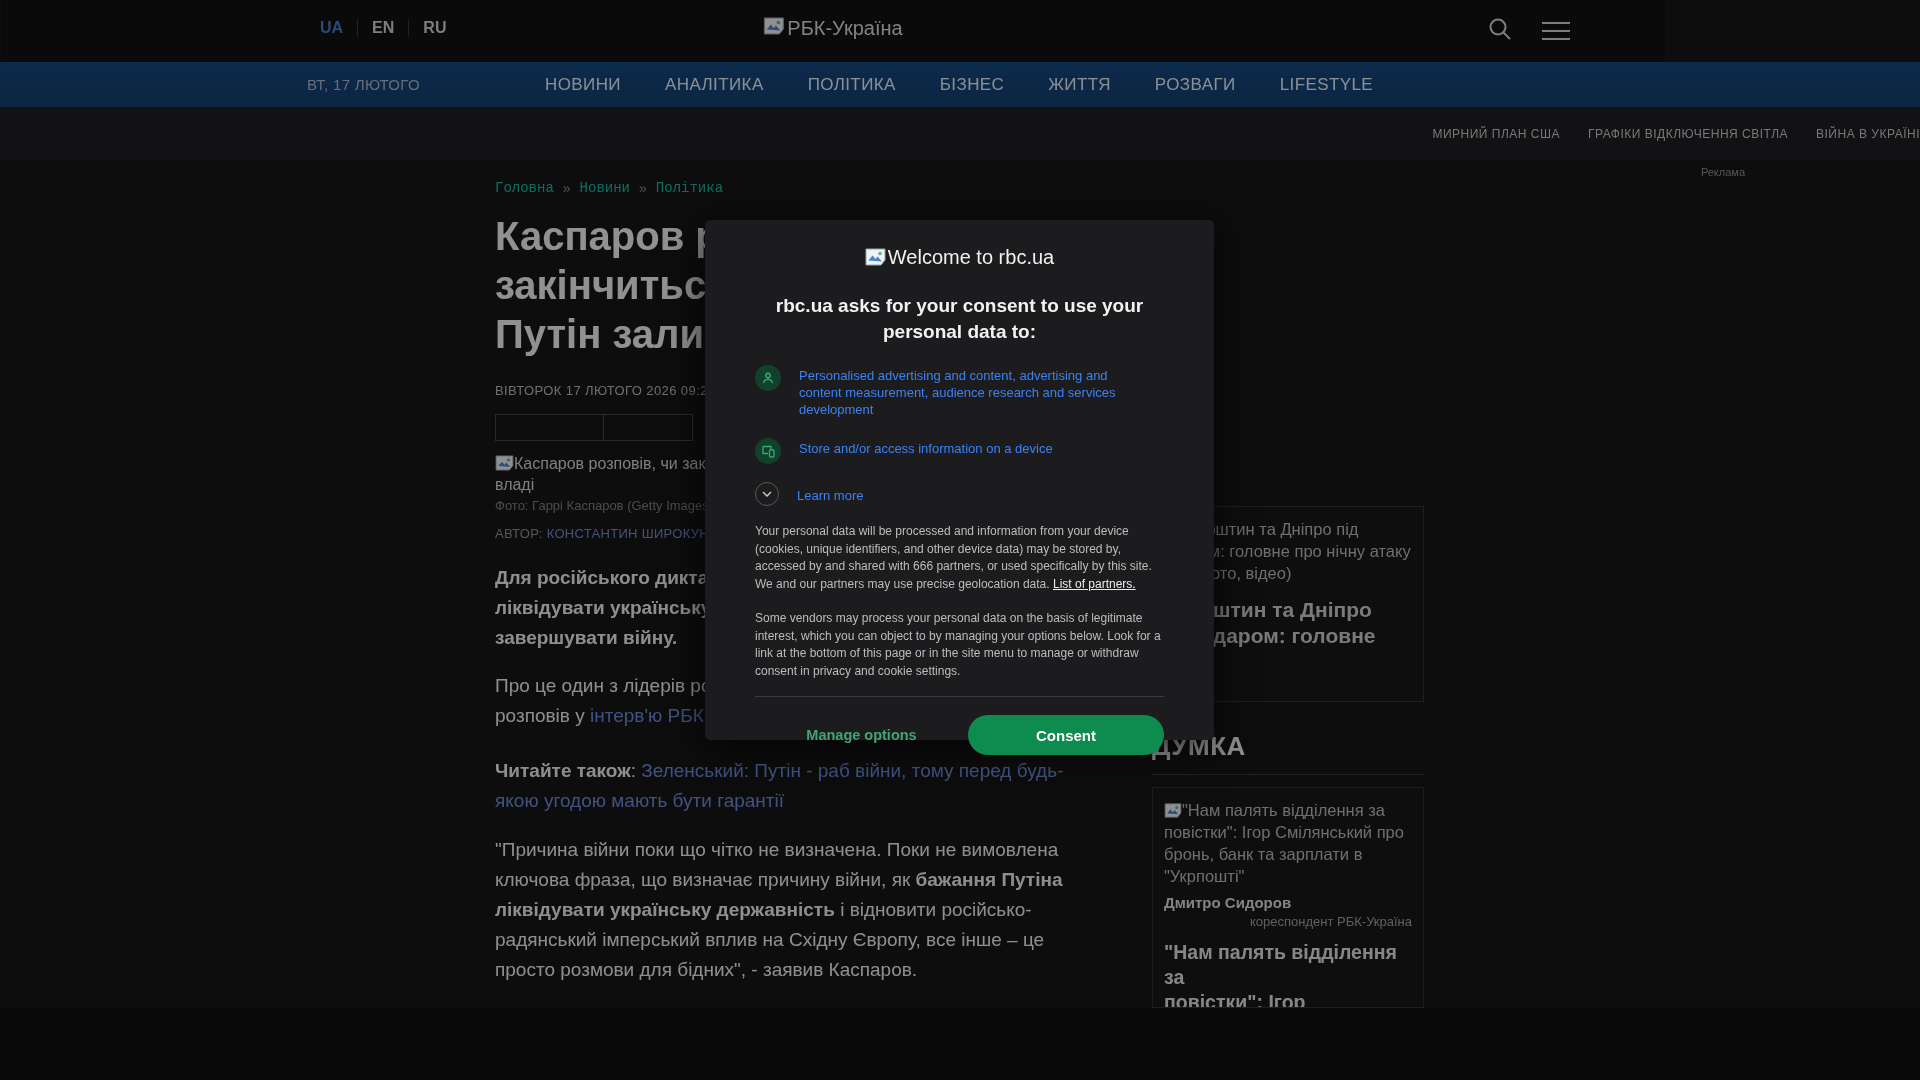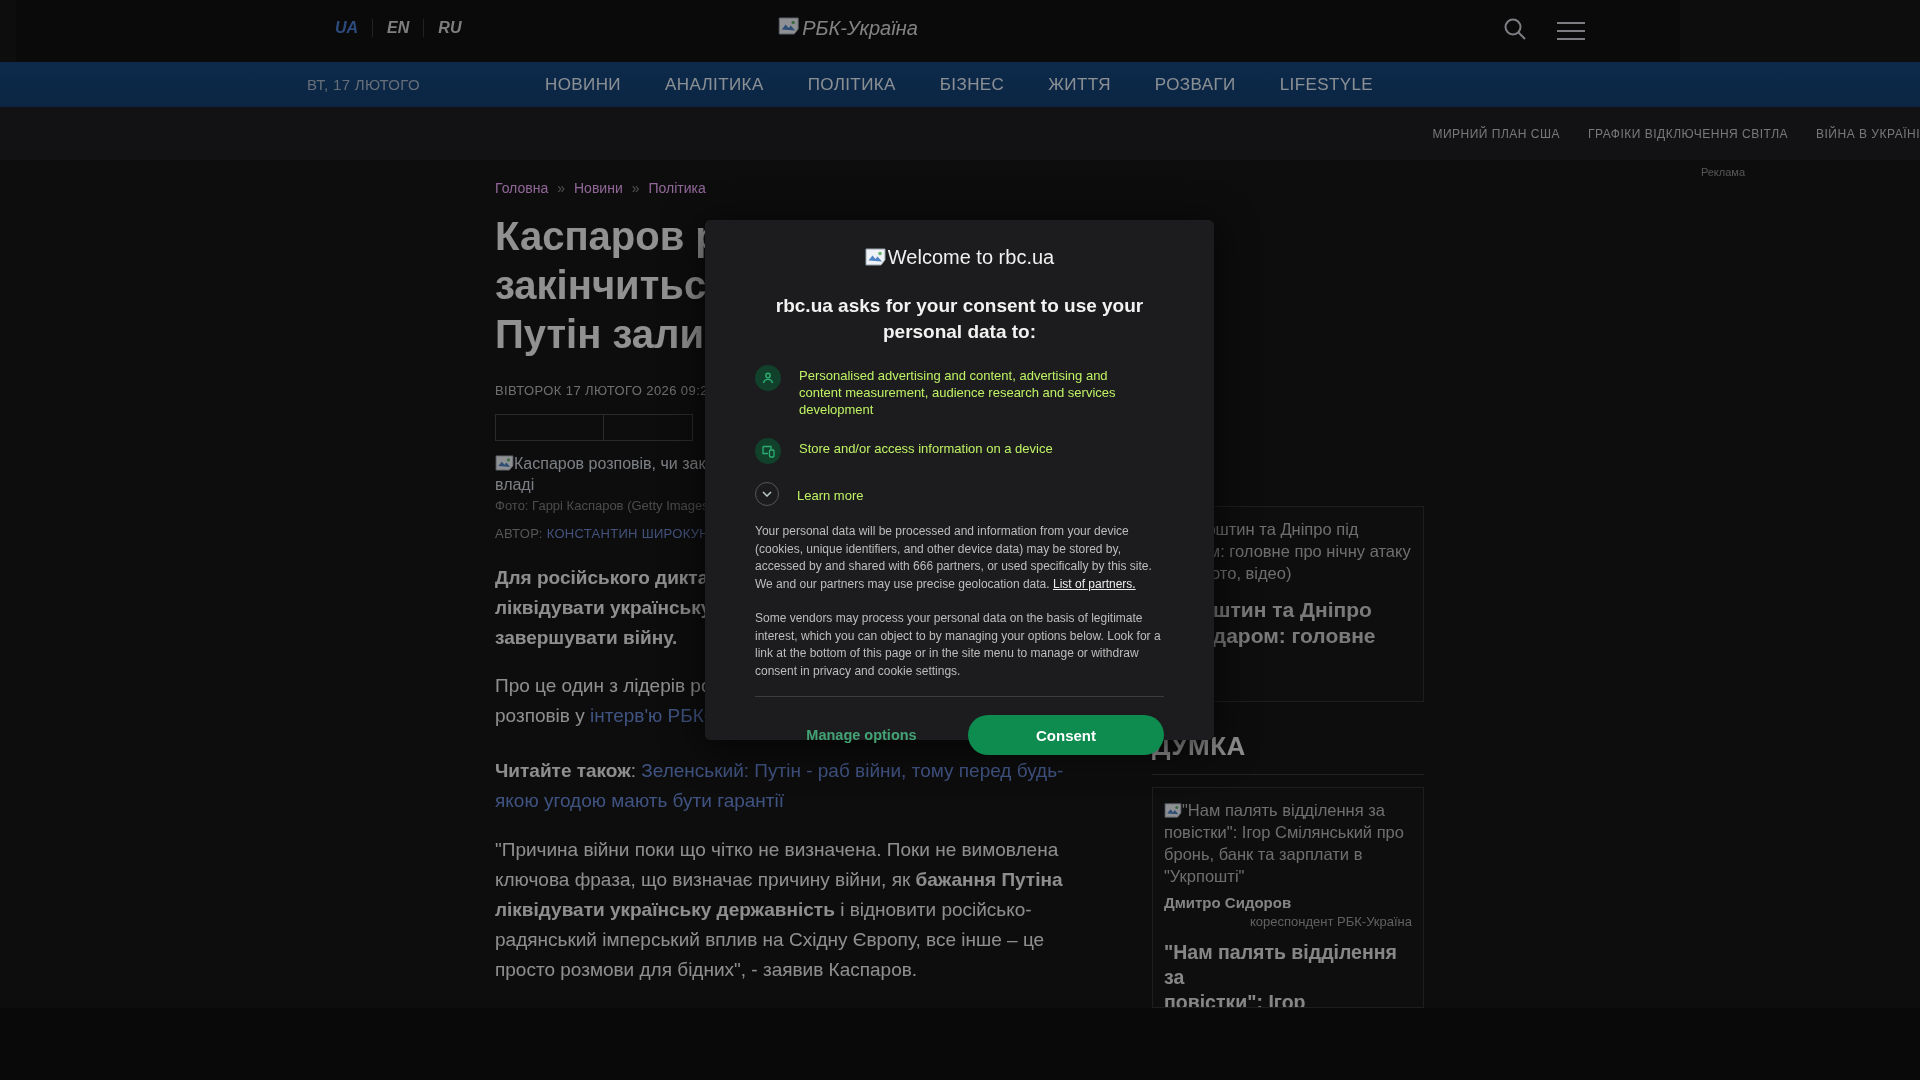--- a/index.html
+++ b/index.html
@@ -3,21 +3,21 @@
 <meta charset="utf-8">
 <style>
   * { margin:0; padding:0; box-sizing:border-box; }
   html,body { background:#000; }
   .page {
     position:relative; width:1920px; height:1080px; overflow:hidden;
     background:#161616;
     font-family:"Liberation Sans","DejaVu Sans",sans-serif;
   }
   
-  .topbar { position:absolute; left:16px; top:0; width:1664px; height:62px; background:#111113;font-style:italic; }
+  .topbar { position:absolute; left:1px; top:0; width:1664px; height:62px; background:#111113; }
   .langs { position:absolute; left:305px; top:19px; display:flex; align-items:center; font-size:16px; font-weight:bold; }
   .lang { padding:0 14px; color:#d2d2d2; cursor:pointer; }
   .lang.active { color:#4b7cd0; }
   .lang-sep { width:1px; height:18px; background:#3a3a3c; }
   .logo { position:absolute; left:50%; top:17px; transform:translateX(-50%); display:flex; align-items:flex-end; gap:3px; color:#d9d9d9; font-size:20px; }
   .icon-btn { position:absolute; top:14px; width:34px; height:34px; display:flex; align-items:center; justify-content:center; cursor:pointer; }
   .search-btn { left:1482px; }
   .burger-btn { left:1538px; }
   .burger-lines { display:flex; flex-direction:column; gap:6px; }
   .burger-lines i { display:block; width:28px; height:2px; background:#cfd3d8; }
@@ -28,21 +28,21 @@
   .nav-items { position:absolute; left:545px; display:flex; gap:44px; }
   .nav-item { color:#e7eef6; font-size:17px; letter-spacing:.4px; cursor:pointer; }
   
   .subnav { position:absolute; left:0; top:107px; width:1920px; height:53px; background:#1e1e22;
     display:flex; align-items:center; justify-content:flex-end; gap:28px; }
   .subnav-item { color:#c6c6c6; font-size:12px; letter-spacing:.5px; cursor:pointer; }
   
   .ad-label { position:absolute; left:1445px; top:166px; width:300px; text-align:right; font-size:11px; color:#8f8f8f; }
   .article { position:absolute; left:495px; top:180px; width:578px; }
   .breadcrumb { display:flex; gap:9px; font-size:14px; color:#8a8a8a; }
-  .crumb { color:#f0abfc; cursor:pointer; }
+  .crumb { color:#14b8a6; cursor:pointer;font-family:Liberation Mono, monospace; }
   .page-title { margin-top:16px; font-size:40px; line-height:49px; font-weight:bold; color:#f2f2f2; white-space:pre-line; }
   .article-date { margin-top:24px; font-size:13px; color:#b9b9b9; letter-spacing:.4px; }
   .share-row { margin-top:16px; display:flex; }
   .share-cell { height:27px; border:1px solid #474747; }
   .share-cell:first-child { width:108px; border-right:none; }
   .share-cell:last-child { width:90px; }
   .img-alt { margin-top:12px; font-size:16px; line-height:21px; color:#cfd4da; white-space:pre-line; }
   .photo-credit { margin-top:3px; font-size:13px; color:#7f7f7f; }
   .author-line { margin-top:13px; font-size:13px; letter-spacing:.3px; }
   .author-label { color:#909090; }
@@ -68,21 +68,21 @@
   .footer { position:absolute; left:0; top:1008px; width:1920px; height:72px; background:#0f0f0f; z-index:3; }
   
   .dim { position:absolute; left:0; top:0; width:1920px; height:1080px; background:rgba(0,0,0,.4); z-index:5; }
   
   .modal { position:absolute; left:705px; top:220px; width:509px; height:520px; background:#1c1c1e;
     border-radius:5px; box-shadow:0 6px 40px rgba(0,0,0,.75); z-index:10; padding:0 50px; color:#e8e8e8; }
   .modal-welcome { margin-top:26px; display:flex; justify-content:center; align-items:center; gap:2px; font-size:20px; color:#f0f0f0; }
   .modal-heading { margin:24px auto 0; max-width:380px; text-align:center; font-size:19px; line-height:26px; font-weight:bold; color:#f2f2f2; }
   .purpose { display:flex; align-items:flex-start; gap:18px; margin-top:20px; }
   .purpose-icon { flex:0 0 26px; width:26px; height:26px; border-radius:50%; background:#11402b; display:flex; align-items:center; justify-content:center; }
-  .purpose-text { font-size:13px; line-height:17px; color:#bef264; max-width:352px; padding-top:2px; }
+  .purpose-text { font-size:13px; line-height:17px; color:#3b82f6; max-width:352px; padding-top:2px; }
   .learn-row { display:flex; align-items:center; gap:18px; margin-top:18px; cursor:pointer; }
   .learn-circle { width:24px; height:24px; border-radius:50%; border:1px solid #565656; display:flex; align-items:center; justify-content:center; }
   .modal-para { margin-top:17px; font-size:12px; line-height:17.5px; color:#bdbdbd; }
   .seg-linkw { color:#ececec; text-decoration:underline; cursor:pointer; }
   .modal-divider { margin-top:16px; height:1px; background:#3c3c3c; }
   .modal-buttons { margin-top:18px; display:flex; align-items:center; }
   .manage-btn { flex:1; text-align:center; color:#43a374; font-size:14.5px; font-weight:bold; background:none; border:none; cursor:pointer; font-family:inherit; }
   .consent-btn { width:196px; height:40px; border-radius:22px; background:#0e8b4f; color:#ffffff; font-size:15px; font-weight:bold; border:none; cursor:pointer; font-family:inherit; }
 </style>
 </head>

